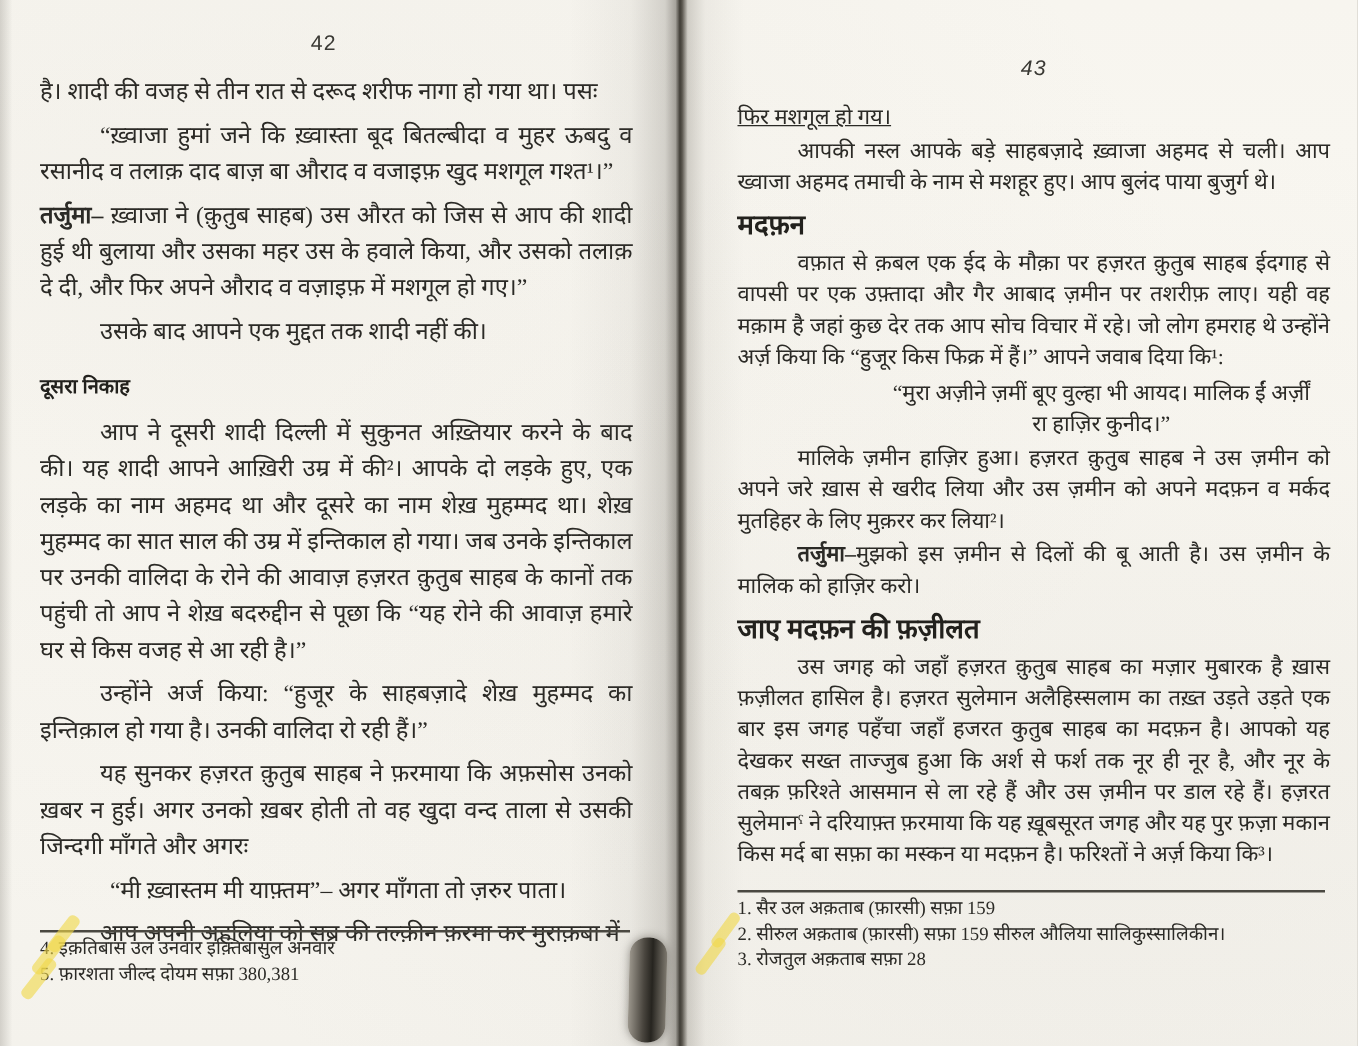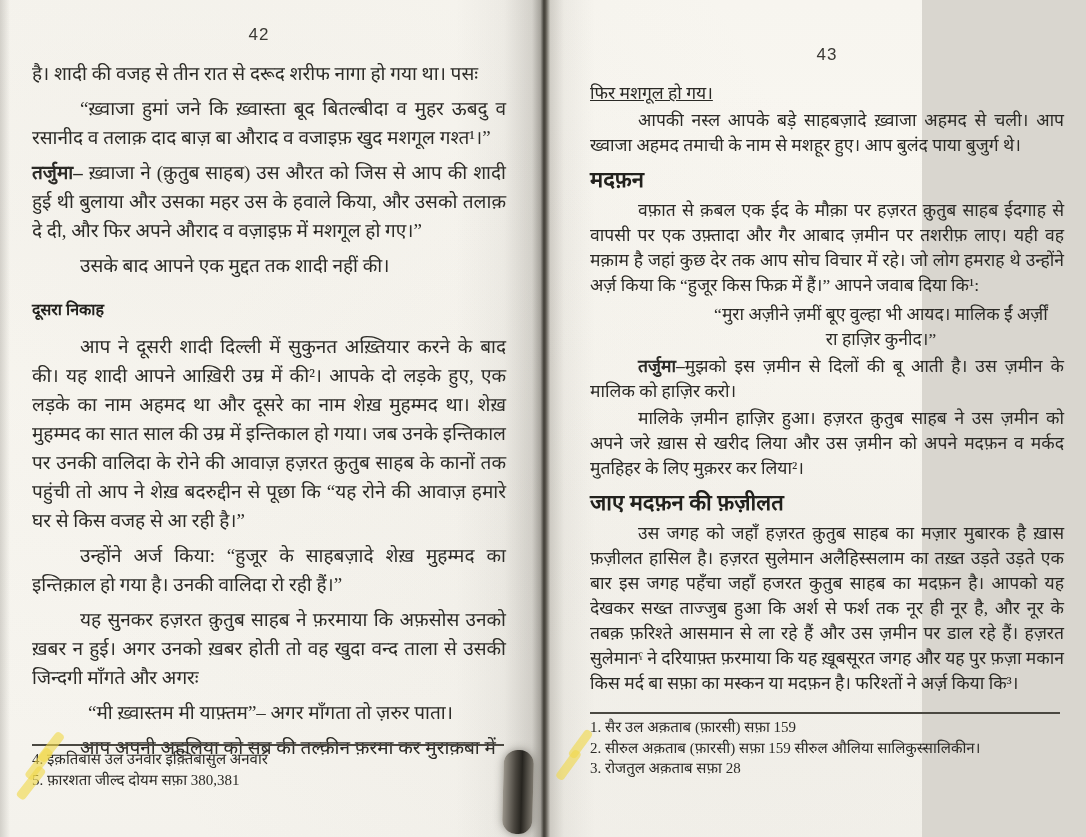--- a/index.html
+++ b/index.html
@@ -2,21 +2,21 @@
 <html><head>
 <meta charset="utf-8">
 <style>
   html, body { margin: 0; padding: 0; }
   body {
     width: 1086px; height: 837px; overflow: hidden;
     background: #d9d6cf;
     font-family: "Liberation Serif", "DejaVu Serif", serif;
   }
   .scan {
-    position: relative; width: 922px; height: 837px;
+    position: relative; width: 1086px; height: 837px;
     background:
       radial-gradient(ellipse at 20% 30%, rgba(190,186,176,0.10), transparent 60%),
       radial-gradient(ellipse at 80% 70%, rgba(190,186,176,0.12), transparent 60%),
       linear-gradient(180deg, #f7f5ef 0%, #faf8f2 45%, #f4f2ec 100%);
     color: #2b2a26;
   }
   
   .gutter {
     position: absolute; left: 455px; top: 0; width: 140px; height: 837px;
     background: linear-gradient(90deg,
@@ -45,21 +45,21 @@
   
   .page { position: absolute; top: 0; height: 837px; box-sizing: border-box; }
   .page-left  { left: 0;   width: 520px; padding: 12px 14px 0 32px; }
   .page-right { left: 578px; width: 500px; padding: 12px 14px 0 12px; }
 
   .pageno {
     text-align: center; font-family: "Liberation Sans", "DejaVu Sans", sans-serif;
     font-size: 17px; color: #3a3934; letter-spacing: 1px;
   }
   .page-left  .pageno { margin: 8px 0 0 -20px; }
-  .page-right .pageno { margin: 30px 0 0 0; }
+  .page-right .pageno { margin: 30px 0 0 0; font-style: italic; }
 
   .page-left  { font-size: 19px;   line-height: 29px; }
   .page-right { font-size: 17.5px; line-height: 25px; }
 
   p { margin: 0; text-align: justify; }
   .page-left  p { margin-top: 6px; }
   .page-right p { margin-top: 2px; }
   .ind { text-indent: 48px; }
   .page-left p.first { margin-top: 10px; }
   .page-right p.first { margin-top: 14px; text-decoration: underline; }
@@ -126,22 +126,22 @@
   <div class="page page-right">
     <div class="pageno">43</div>
     <p class="first">फिर मशगूल हो गय।</p>
     <p class="ind">आपकी नस्ल आपके बड़े साहबज़ादे ख़्वाजा अहमद से चली। आप ख्वाजा अहमद तमाची के नाम से मशहूर हुए। आप बुलंद पाया बुजुर्ग थे।</p>
     <h2>मदफ़न</h2>
     <p class="ind">वफ़ात से क़बल एक ईद के मौक़ा पर हज़रत क़ुतुब साहब ईदगाह से वापसी पर एक उफ़्तादा और गैर आबाद ज़मीन पर तशरीफ़ लाए। यही वह मक़ाम है जहां कुछ देर तक आप सोच विचार में रहे। जो लोग हमराह थे उन्होंने अर्ज़ किया कि “हुजूर किस फिक्र में हैं।” आपने जवाब दिया कि¹:</p>
     <div class="verse-block">
       <p>“मुरा अज़ीने ज़मीं बूए वुल्हा भी आयद। मालिक ईं अर्ज़ीं</p>
       <p>रा हाज़िर कुनीद।”</p>
     </div>
+    <p class="ind">मालिके ज़मीन हाज़िर हुआ। हज़रत क़ुतुब साहब ने उस ज़मीन को अपने जरे ख़ास से खरीद लिया और उस ज़मीन को अपने मदफ़न व मर्कद मुतहिहर के लिए मुक़रर कर लिया²।</p>
     <p class="ind"><span class="lead">तर्जुमा–</span><span>मुझको इस ज़मीन से दिलों की बू आती है। उस ज़मीन के मालिक को हाज़िर करो।</span></p>
-    <p class="ind">मालिके ज़मीन हाज़िर हुआ। हज़रत क़ुतुब साहब ने उस ज़मीन को अपने जरे ख़ास से खरीद लिया और उस ज़मीन को अपने मदफ़न व मर्कद मुतहिहर के लिए मुक़रर कर लिया²।</p>
     <h2>जाए मदफ़न की फ़ज़ीलत</h2>
     <p class="ind">उस जगह को जहाँ हज़रत क़ुतुब साहब का मज़ार मुबारक है ख़ास फ़ज़ीलत हासिल है। हज़रत सुलेमान अलैहिस्सलाम का तख़्त उड़ते उड़ते एक बार इस जगह पहँचा जहाँ हजरत कुतुब साहब का मदफ़न है। आपको यह देखकर सख्त ताज्जुब हुआ कि अर्श से फर्श तक नूर ही नूर है, और नूर के तबक़ फ़रिश्ते आसमान से ला रहे हैं और उस ज़मीन पर डाल रहे हैं। हज़रत सुलेमानˁ ने दरियाफ़्त फ़रमाया कि यह ख़ूबसूरत जगह और यह पुर फ़ज़ा मकान किस मर्द बा सफ़ा का मस्कन या मदफ़न है। फरिश्तों ने अर्ज़ किया कि³।</p>
   </div>
 
   <div class="footnotes fn-right">
     <div>1. सैर उल अक़ताब (फ़ारसी) सफ़ा 159</div>
     <div>2. सीरुल अक़ताब (फ़ारसी) सफ़ा 159 सीरुल औलिया सालिकुस्सालिकीन।</div>
     <div>3. रोजतुल अक़ताब सफ़ा 28</div>
   </div>
 

